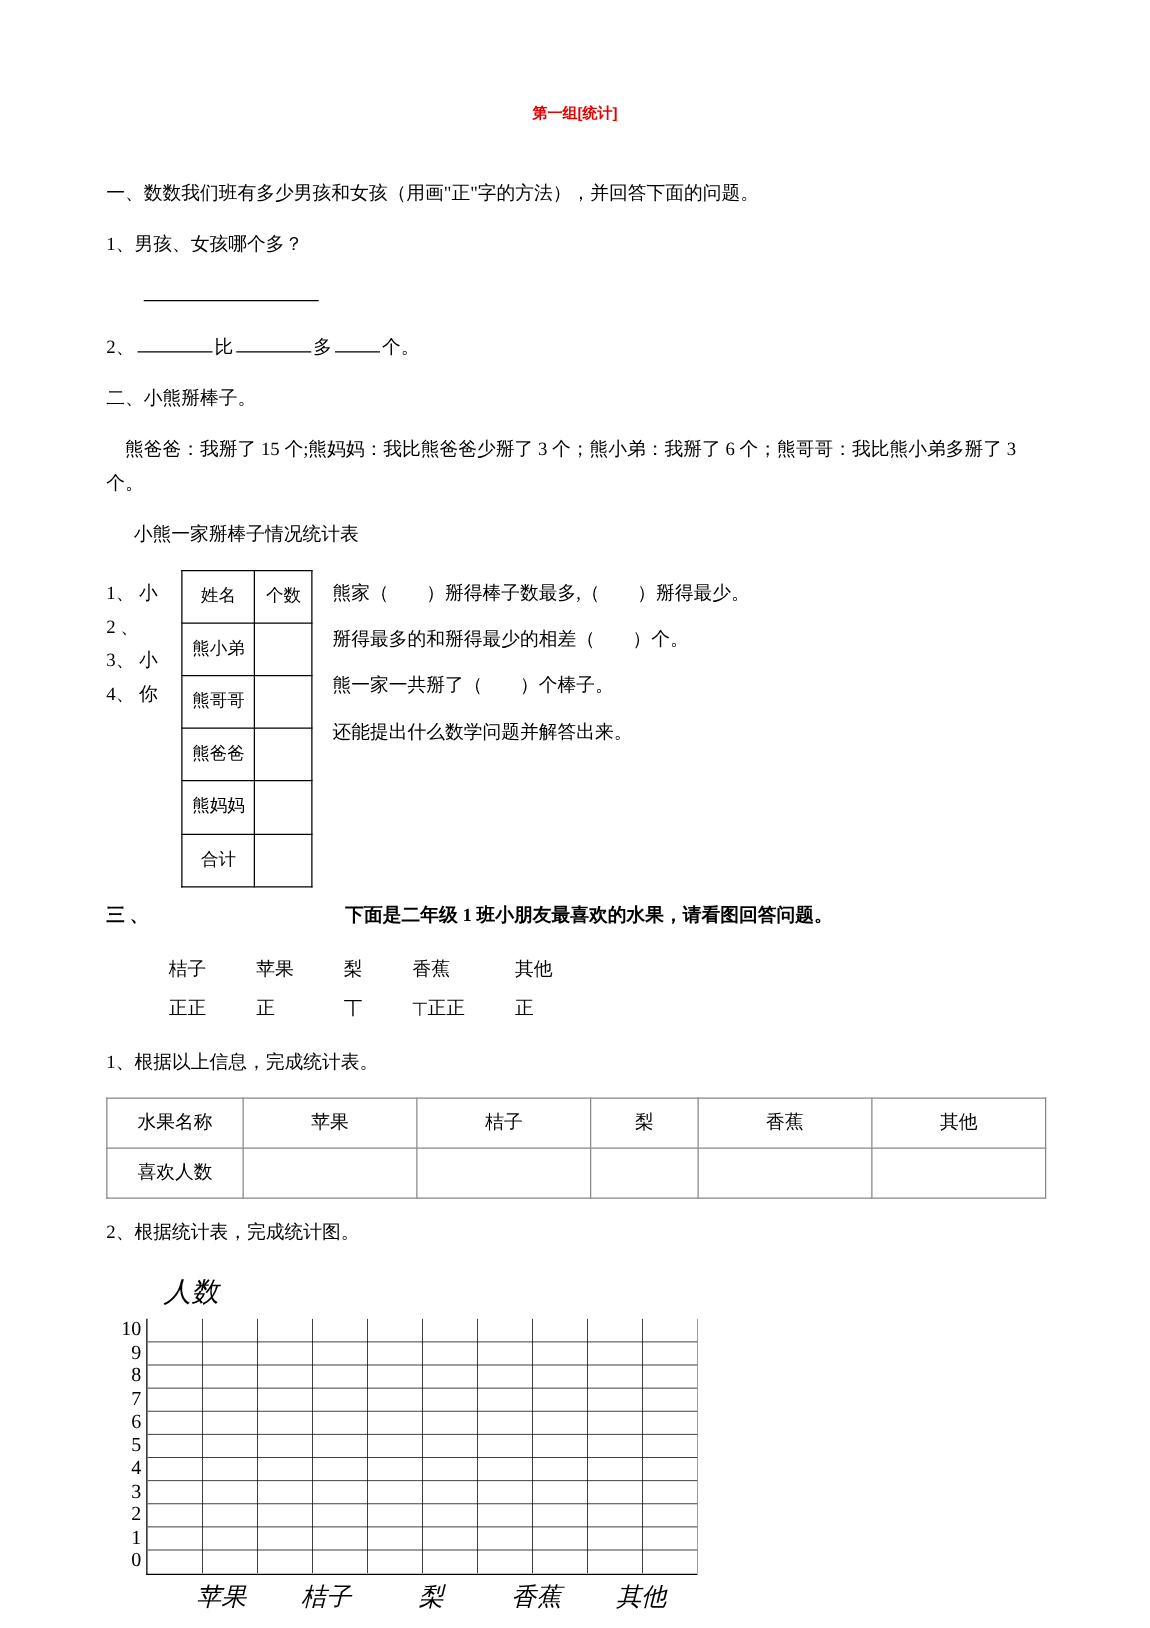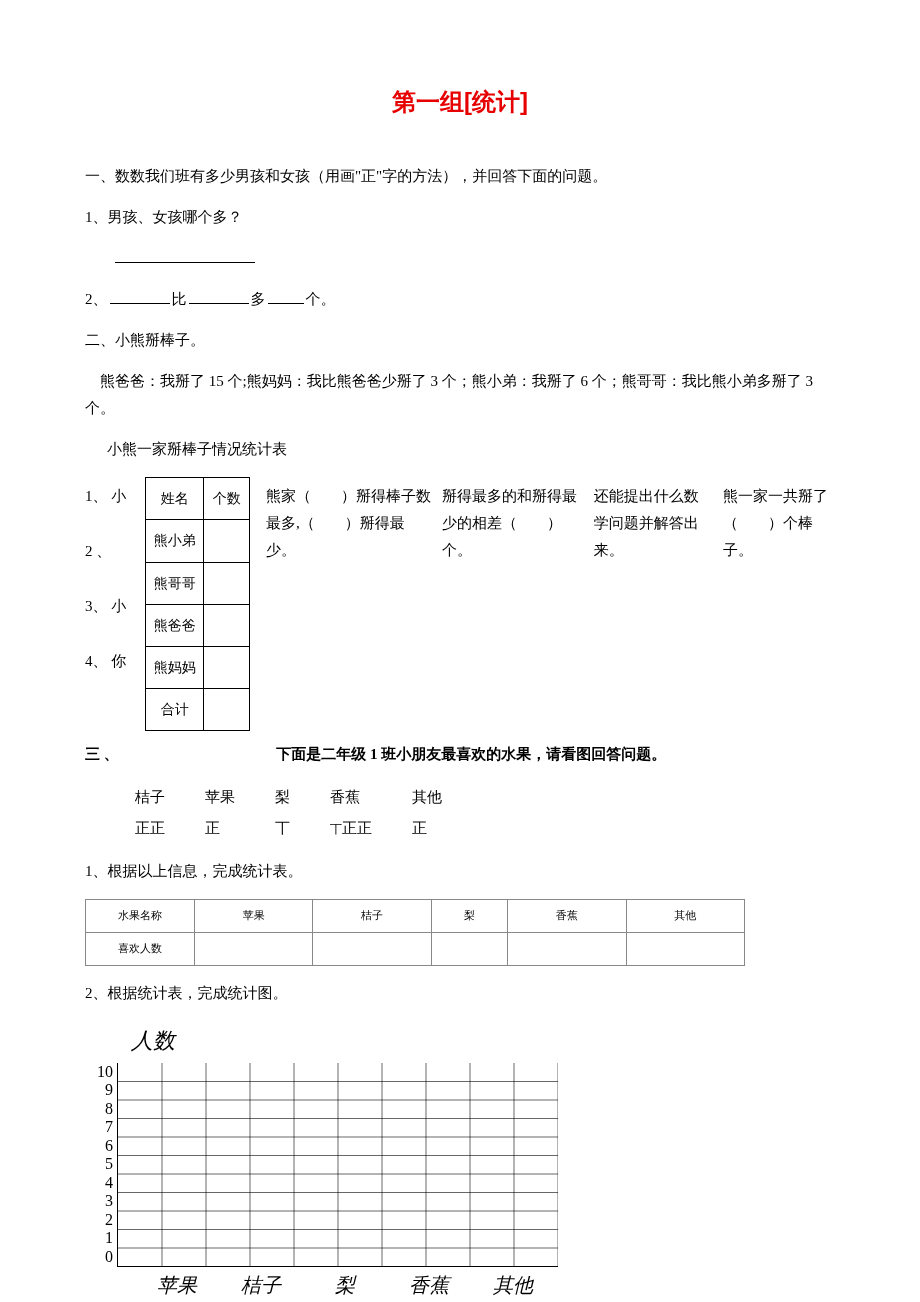--- a/index.html
+++ b/index.html
@@ -8,21 +8,21 @@
       line-height: 1.8;
       width: 920px;
       margin: 0;
       padding: 80px 85px 40px 85px;
       box-sizing: border-box;
       color: #000;
     }
     .title {
       text-align: center;
       color: #e60000;
-      font-size: 24px;
+      font-size: 12px;
       font-weight: bold;
       font-family: "SimHei", "黑体", sans-serif;
       margin-bottom: 40px;
     }
     .para {
       margin: 14px 0;
     }
     .blank-line {
       display: inline-block;
       border-bottom: 1px solid #000;
@@ -39,62 +39,61 @@
       margin-top: 10px;
     }
     .bear-grid {
       display: grid;
       grid-template-columns: 60px 105px auto;
       align-items: start;
     }
     .bear-nums {
       display: flex;
       flex-direction: column;
-      gap: 28px;
       padding-top: 6px;
     }
     .bear-table {
       border-collapse: collapse;
       margin-top: 0;
       font-size: 14px;
     }
     .bear-table td, .bear-table th {
       border: 1px solid #000;
       padding: 8px 6px;
       text-align: center;
       min-height: 20px;
     }
     .bear-table .name-col { width: 48px; }
     .bear-table .count-col { width: 34px; }
     .bear-right {
       display: flex;
-      flex-direction: row;
+      flex-direction: column;
       gap: 10px;
       padding-left: 16px;
       padding-top: 6px;
     }
 
     
     .tally-table {
       margin-left: 30px;
       border-collapse: collapse;
       font-size: 15px;
     }
     .tally-table td {
       padding: 2px 20px;
       text-align: left;
       vertical-align: top;
     }
 
     
     .stat-table {
       border-collapse: collapse;
-      width: 660px;
+      width: 752px;
       margin: 4px 0 8px 0;
-      font-size: 11px;
+      font-size: 15px;
     }
     .stat-table td, .stat-table th {
       border: 1px solid #888;
       padding: 6px 4px;
       text-align: center;
     }
     .stat-table .hdr { width: 100px; }
 
     
     .chart-wrap {
@@ -195,22 +194,22 @@
       <tr>
             <td>合计</td>
             <td></td>
           </tr>
     </tbody>
       </table>
 
     <div class="bear-right">
       <div>熊家（　　）掰得棒子数最多,（　　）掰得最少。</div>
       <div>掰得最多的和掰得最少的相差（　　）个。</div>
+      <div>熊一家一共掰了（　　）个棒子。</div>
       <div>还能提出什么数学问题并解答出来。</div>
-      <div>熊一家一共掰了（　　）个棒子。</div>
     </div>
   </div>
 </div>
 
 <div class="para" style="margin-top: 10px; font-weight: bold;">
   <span>三 、</span>
   <span style="display:inline-block; width:150px;"></span>
   <span>下面是二年级 1 班小朋友最喜欢的水果，请看图回答问题。</span>
 </div>
 

